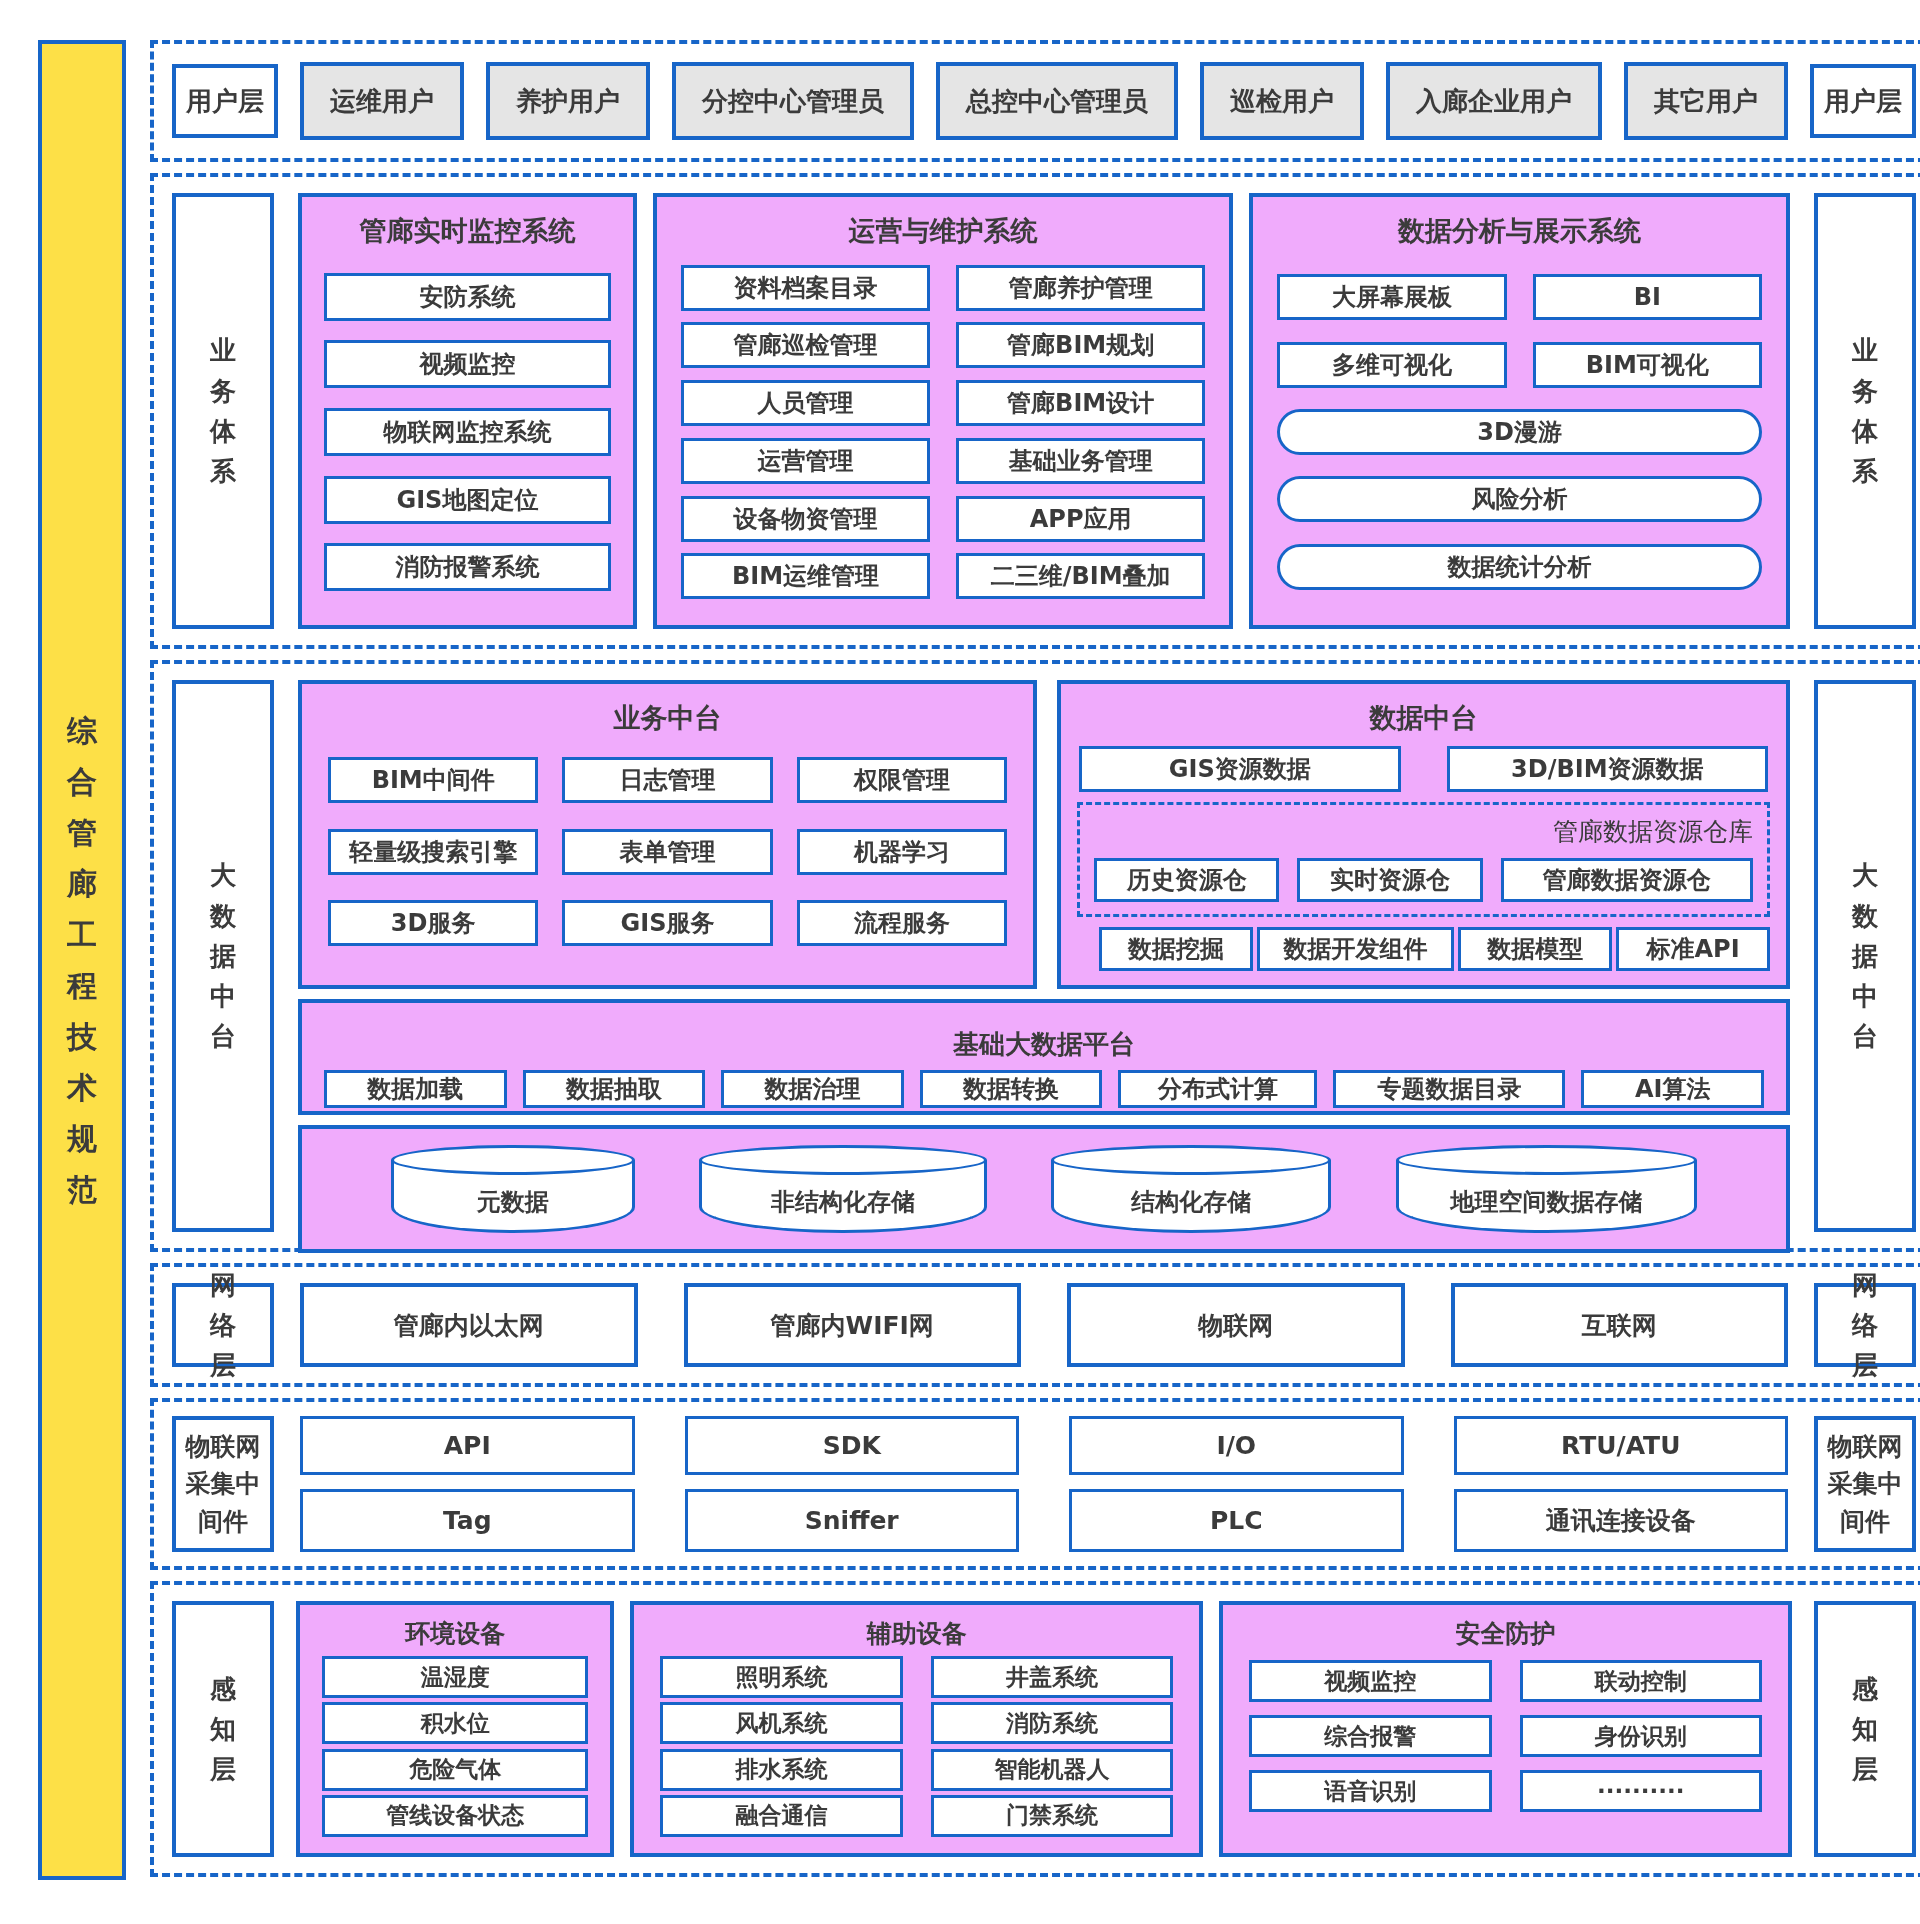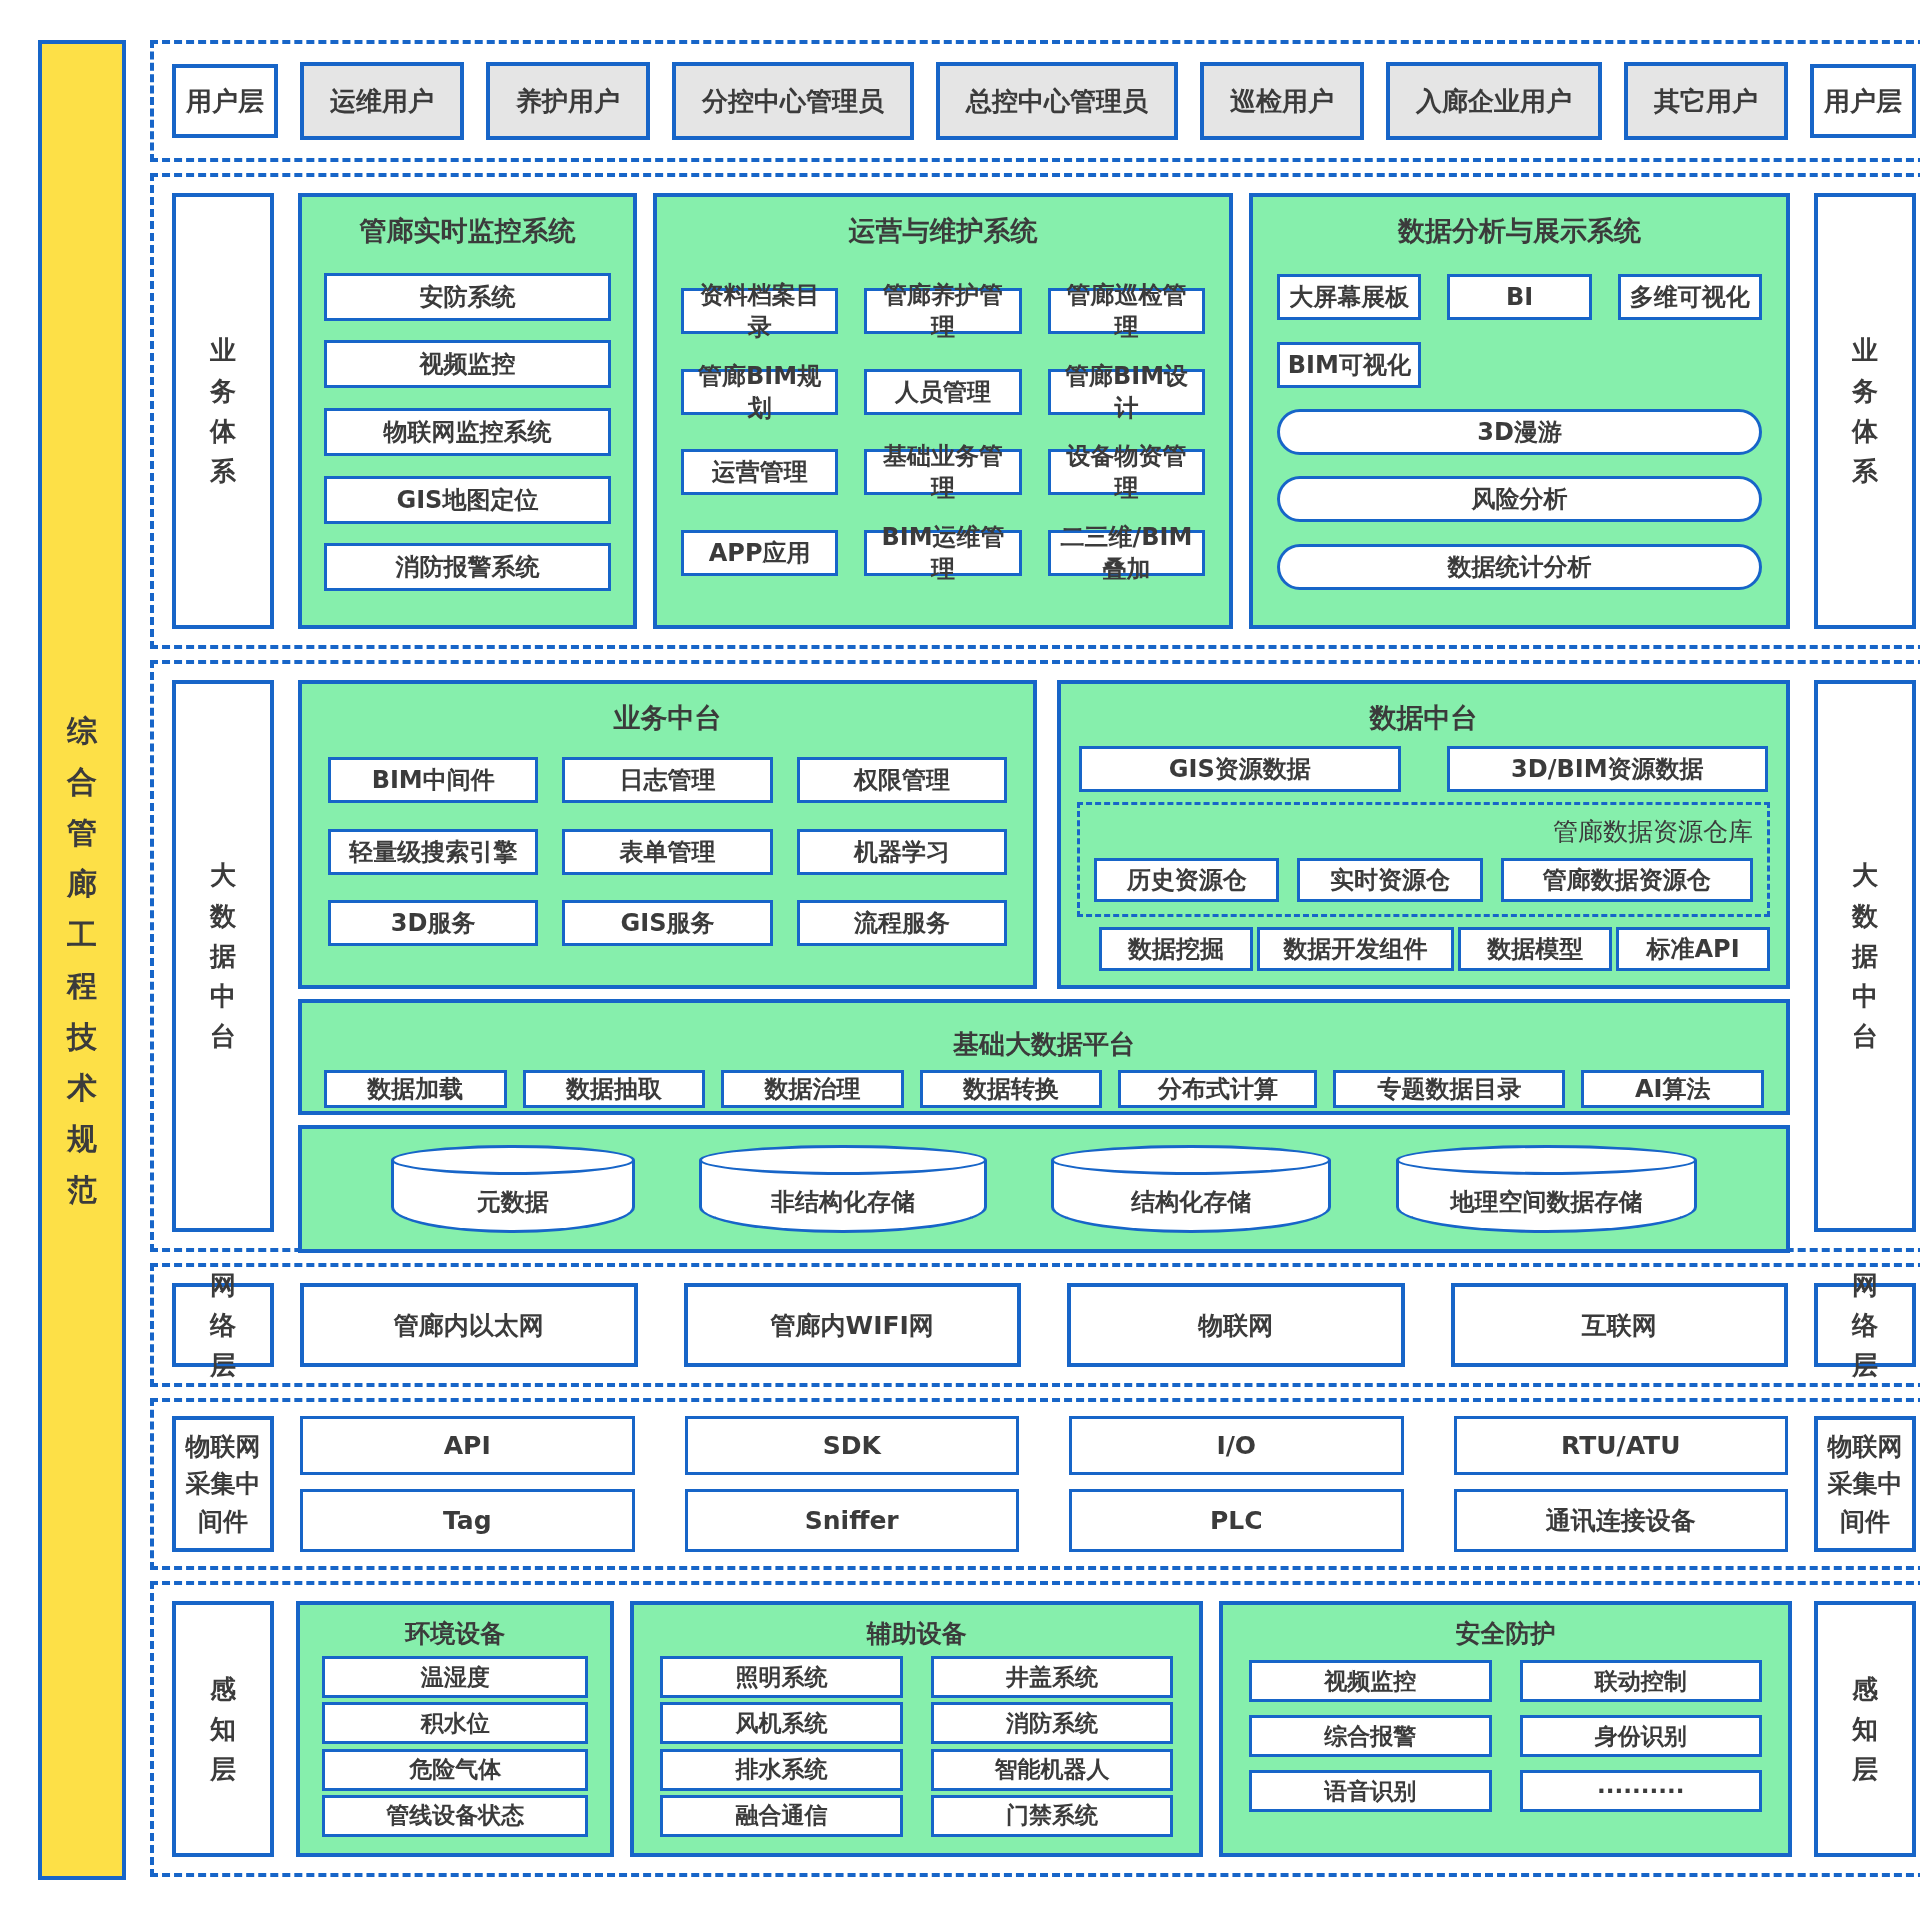--- a/index.html
+++ b/index.html
@@ -25,37 +25,37 @@
 
   
   .lab{border:4px solid var(--blue);display:flex;align-items:center;justify-content:center;font-weight:bold;font-size:26px;flex:none;background:#fff;}
   .lab-h{width:106px;height:74px;}
   .vlab{width:102px;}
   .vstack{width:1.08em;line-height:1.55;word-break:break-all;text-align:center;}
   .hwrap{width:3.2em;word-break:break-all;line-height:1.5;text-align:center;font-size:25px;}
 
   
   .ibox{border:3px solid var(--blue);display:flex;align-items:center;justify-content:center;font-size:24px;font-weight:bold;background:#fff;height:46px;text-align:center;padding:0 6px;}
-  .group{border:4px solid var(--blue);display:flex;flex-direction:column;background:#86efac;}
+  .group{border:4px solid var(--blue);display:flex;flex-direction:column;background:#f0abfc;}
   .gtitle{text-align:center;font-size:27px;font-weight:bold;padding:12px 0 4px;}
 
   
   .sec-user{height:122px;align-items:center;gap:22px;padding:0 18px;}
   .ubox{flex:1 1 auto;height:78px;border:4px solid var(--blue);display:flex;align-items:center;justify-content:center;font-size:26px;font-weight:bold;padding:0 26px;white-space:nowrap;background:#e5e5e5;}
 
   
   .sec-biz{height:476px;}
   .biz-groups{flex:1;display:flex;gap:16px;}
   .g-monitor{flex:29;padding:4px 22px 14px;}
   .g-op{flex:53;padding:4px 24px 14px;}
   .g-ana{flex:49;padding:4px 24px 14px;}
   .items{flex:1;}
   .col-evenly{display:flex;flex-direction:column;justify-content:space-evenly;}
   .col-evenly .ibox{height:48px;}
-  .grid2{display:grid;grid-template-columns:1fr 1fr 1fr;column-gap:26px;grid-auto-rows:46px;align-content:space-evenly;}
+  .grid2{display:grid;grid-template-columns:1fr 1fr;column-gap:26px;grid-auto-rows:46px;align-content:space-evenly;}
   .grid2 .span2{grid-column:1/-1;border-radius:23px;}
 
   
   .sec-bigdata{height:592px;}
   .bd-col{flex:1;display:flex;flex-direction:column;gap:10px;}
   .bd-row1{display:flex;gap:20px;flex:1;}
   .g-bm{flex:49;padding:4px 26px 14px;}
   .g-bm .items{display:grid;grid-template-columns:1fr 1fr 1fr;column-gap:24px;grid-auto-rows:54px;align-content:space-evenly;}
   .g-dm{flex:50;padding:4px 16px 14px;justify-content:space-between;}
   .dm-row2{display:grid;grid-template-columns:1fr 1fr;column-gap:46px;grid-auto-rows:46px;margin:6px 2px 10px;}

